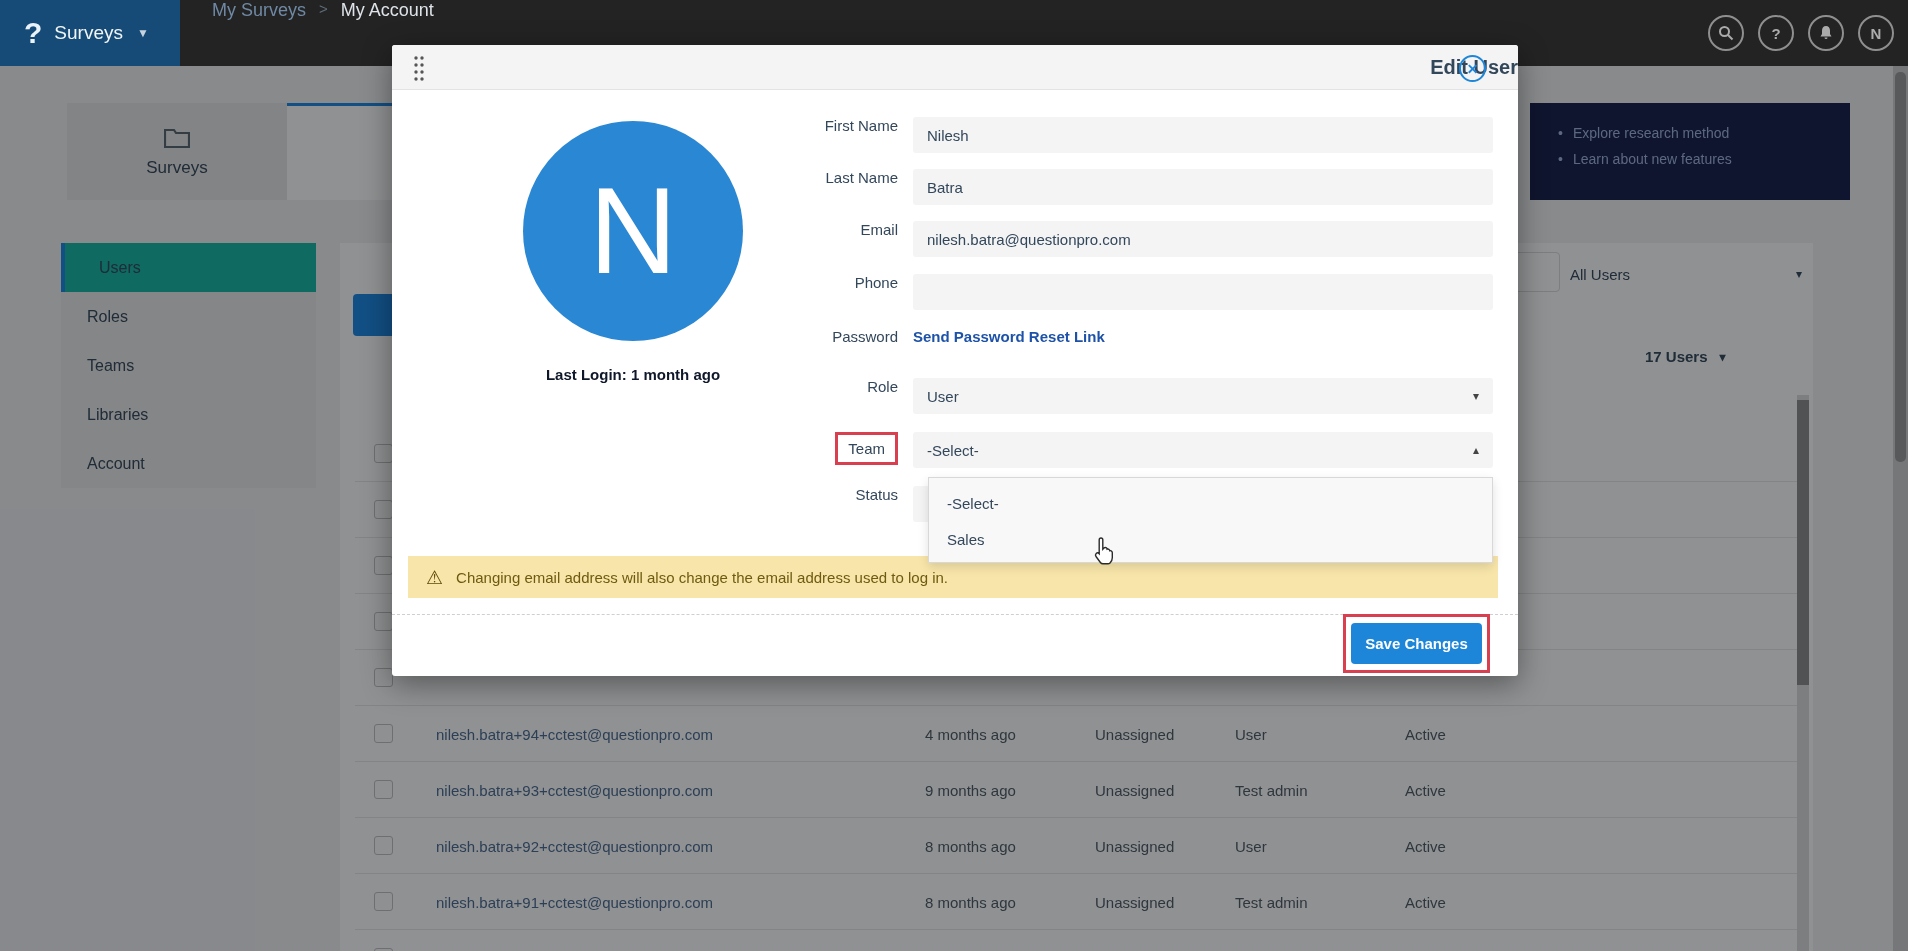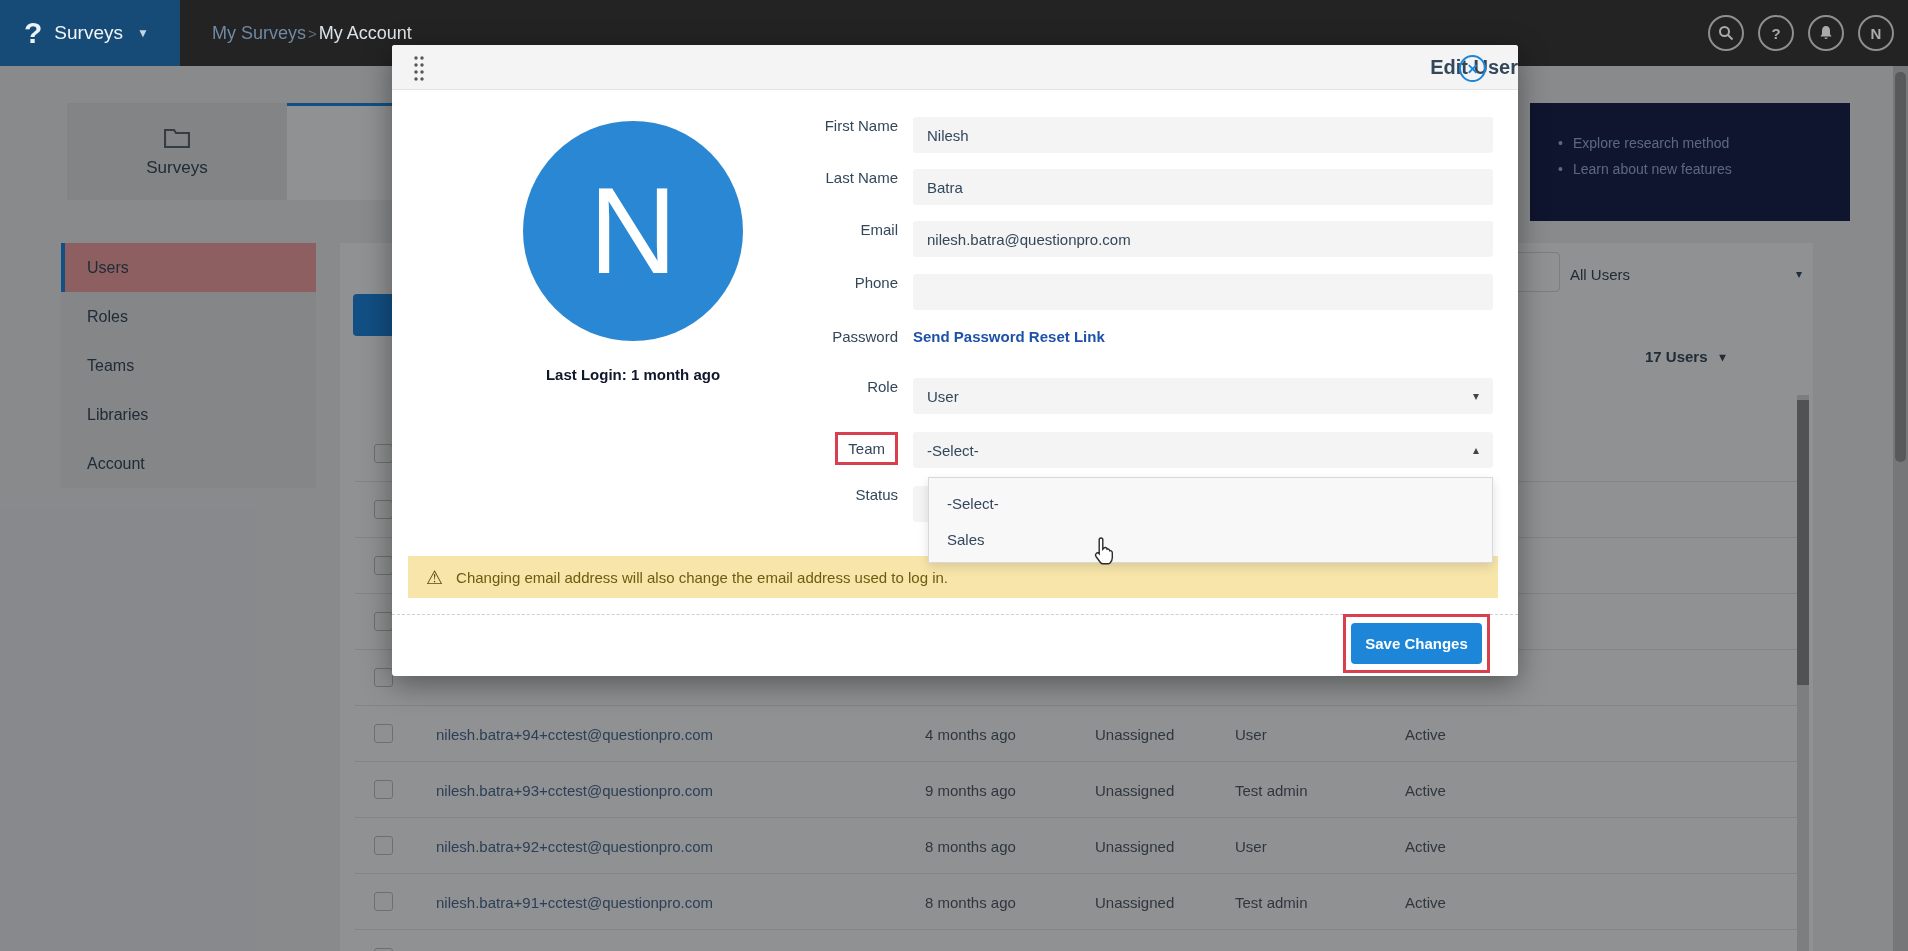--- a/index.html
+++ b/index.html
@@ -6,39 +6,39 @@
   html,body { background:#888; }
   body { font-family:"Liberation Sans", sans-serif; }
   #screen { position:relative; width:1908px; height:951px; background:#F1F2F4; overflow:hidden; }
 
   
   .navbar { position:absolute; left:0; top:0; width:1908px; height:66px; background:#232323; z-index:10; }
   .brandblock { position:absolute; left:0; top:0; width:180px; height:66px; background:#164A77; display:flex; align-items:center; padding-left:24px; gap:12px; }
   .logo { color:#EAF2FA; font-size:30px; font-weight:700; line-height:1; }
   .brandtxt { color:#F2F5F8; font-size:19px; }
   .brandcaret { color:#C7D4E0; font-size:12px; margin-left:2px; }
-  .crumbs { position:absolute; left:212px; top:0; height:66px; display:flex; align-items:center; gap:2px; font-size:18px; }
+  .crumbs { position:absolute; left:212px; top:0; height:66px; display:flex; align-items:flex-start; gap:13px; font-size:18px; }
   .crumb-parent { color:#6F89A4; }
   .crumb-sep { color:#5E6E7C; font-size:15px; }
   .crumb-current { color:#DDE3E8; }
   .nav-icons { position:absolute; right:14px; top:0; height:66px; display:flex; align-items:center; gap:14px; }
   .nav-circle { width:36px; height:36px; border:2px solid #8F8F8F; border-radius:50%; display:flex; align-items:center; justify-content:center; color:#ABABAB; font-size:15px; font-weight:700; }
 
   
   .tabstrip { position:absolute; left:67px; top:103px; width:1450px; height:97px; background:#FFFFFF; }
   .tab { position:absolute; top:0; height:97px; display:flex; flex-direction:column; align-items:center; justify-content:center; gap:10px; font-size:17px; color:#33475B; }
   .tab.inactive { background:#E7E7E7; }
   .tab.active { background:#FFFFFF; border-top:3px solid #1B87E6; }
-  .promo { position:absolute; left:1530px; top:103px; width:320px; height:118px; background:#151E4A; color:#9FB6DE; font-size:14px; padding:32px 0 0 28px; }
+  .promo { position:absolute; left:1530px; top:103px; width:320px; height:97px; background:#151E4A; color:#9FB6DE; font-size:14px; padding:22px 0 0 28px; }
   .promo div { margin-bottom:10px; }
   .promo .bullet { margin-right:10px; }
 
   .sidebar { position:absolute; left:61px; top:243px; width:255px; height:245px; background:#EBEBEB; }
   .side-item { height:49px; display:flex; align-items:center; padding-left:26px; font-size:16px; color:#33475B; }
-  .side-item.active { background:#fca5a5; border-left:4px solid #1B87E6; padding-left:22px; }
+  .side-item.active { background:#14b8a6; border-left:4px solid #1B87E6; padding-left:34px; }
 
   .tablecard { position:absolute; left:340px; top:243px; width:1473px; height:708px; background:#FFFFFF; }
   .search-frag { position:absolute; left:1430px; top:252px; width:130px; height:40px; background:#FFFFFF; border:1px solid #DCDCDC; border-radius:4px; }
   .filter-select { position:absolute; left:1570px; top:256px; width:232px; height:36px; display:flex; align-items:center; font-size:15px; color:#33475B;gap:17px; }
   .filter-select .caret { margin-left:auto; font-size:12px; color:#33475B; }
   .count-select { position:absolute; left:1645px; top:348px; display:flex; align-items:center; gap:12px; font-size:15px; font-weight:700; color:#33475B; }
   .count-select .caret { font-size:12px; }
 
   .trow { position:absolute; left:355px; width:1442px; height:56px; border-bottom:1px solid #E8E8E8; background:#FFFFFF; }
   .cb { position:absolute; left:19px; top:18px; width:19px; height:19px; background:#FDFDFD; border:1px solid #C2C2C2; border-radius:3px; }

